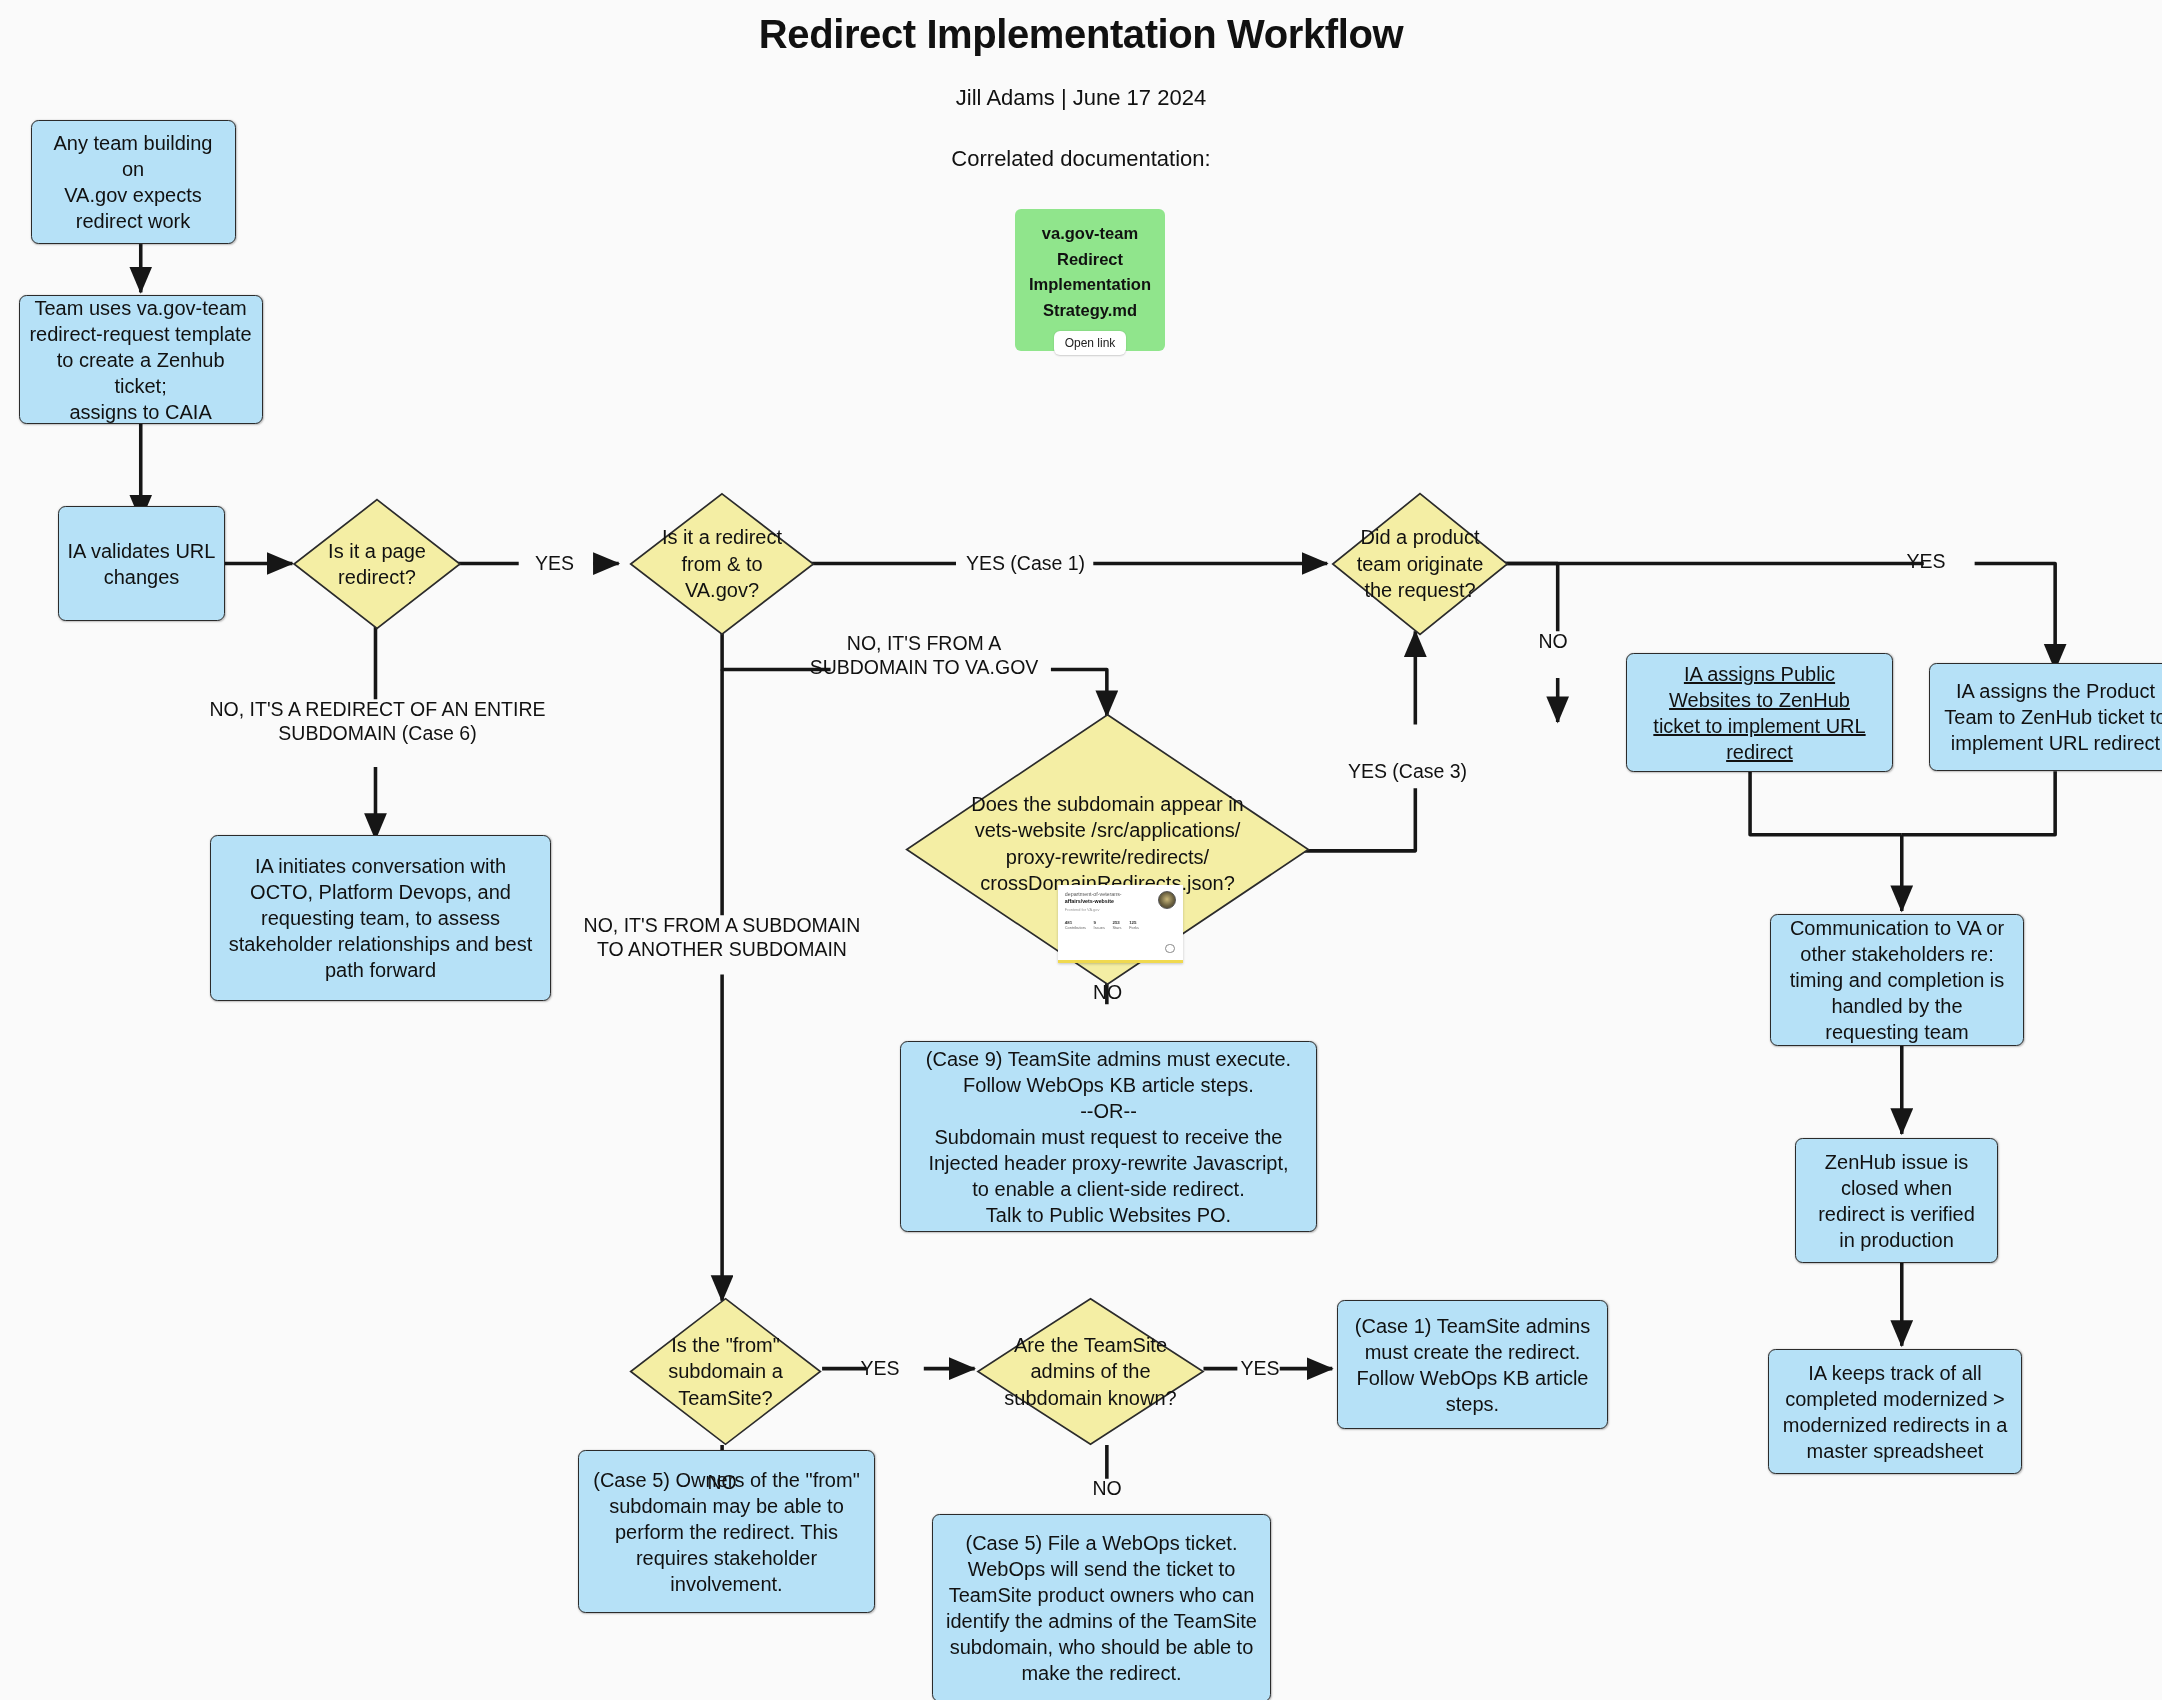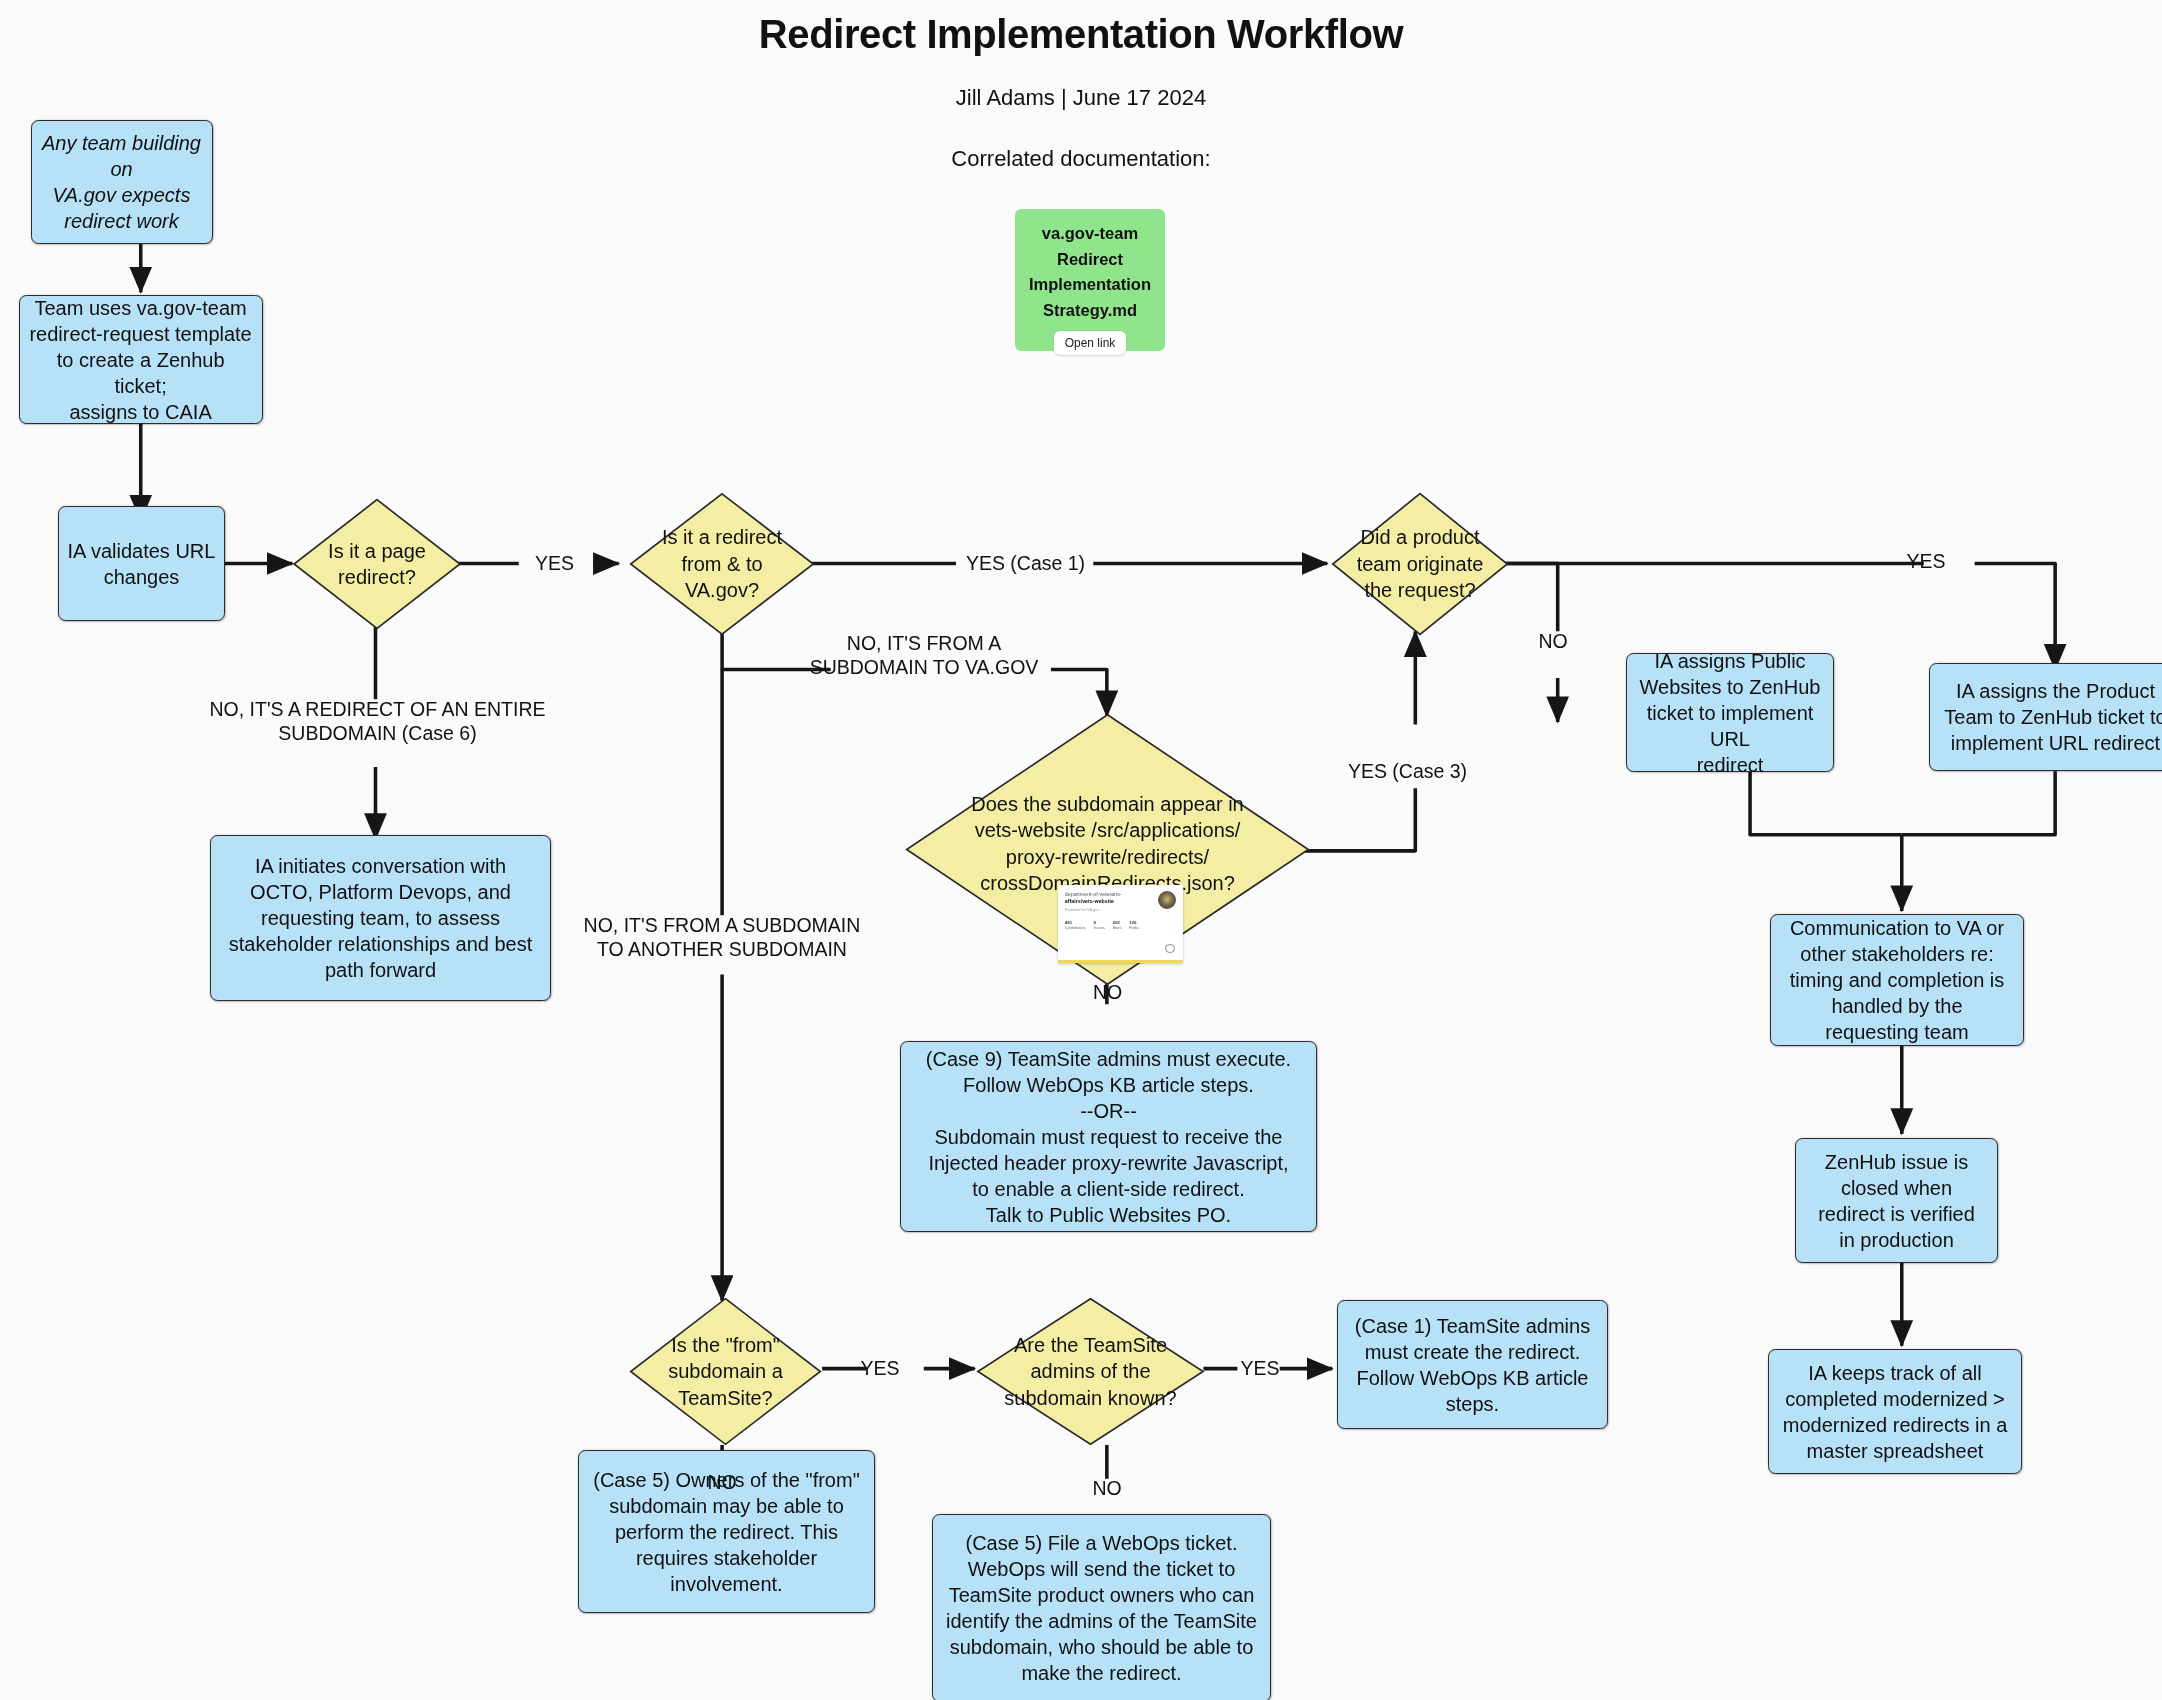--- a/index.html
+++ b/index.html
@@ -225,39 +225,39 @@
 <div class="hdr-corr" style="top:146px;">Correlated documentation:</div>
 
 <div class="doccard" style="left:1015px; top:209px; width:150px; height:142px;">
   <div class="doccard-text">va.gov-team
 Redirect
 Implementation
 Strategy.md</div>
   <div class="doccard-btn">Open link</div>
 </div>
 
-<div class="node proc" style="left:30.5px;  top:120px; width:182px; height:124px;font-style:italic;">Any team building on
+<div class="node proc" style="left:30.5px;  top:120px; width:205px; height:124px;">Any team building on
 VA.gov expects
 redirect work</div>
 
 <div class="node proc" style="left:18.6px;  top:295px; width:244px; height:129px;">Team uses va.gov-team
 redirect-request template
 to create a Zenhub ticket;
 assigns to CAIA</div>
 
 <div class="node proc" style="left:58px;  top:506px; width:167px; height:115px;">IA validates URL
 changes</div>
 
 <div class="node proc" style="left:210px; top:835px; width:341px; height:166px;">IA initiates conversation with
 OCTO, Platform Devops, and
 requesting team, to assess
 stakeholder relationships and best
 path forward</div>
 
-<div class="node proc" style="left:1626px;top:653px; width:208px; height:119px;">IA assigns Public
+<div class="node proc" style="left:1626px;top:653px; width:267px; height:119px;text-decoration:underline;">IA assigns Public
 Websites to ZenHub
 ticket to implement URL
 redirect</div>
 
 <div class="node proc" style="left:1929px;top:663px; width:253px; height:108px;">IA assigns the Product
 Team to ZenHub ticket to
 implement URL redirect</div>
 
 <div class="node proc" style="left:1770px;top:914px;width:254px; height:132px;">Communication to VA or
 other stakeholders re:

